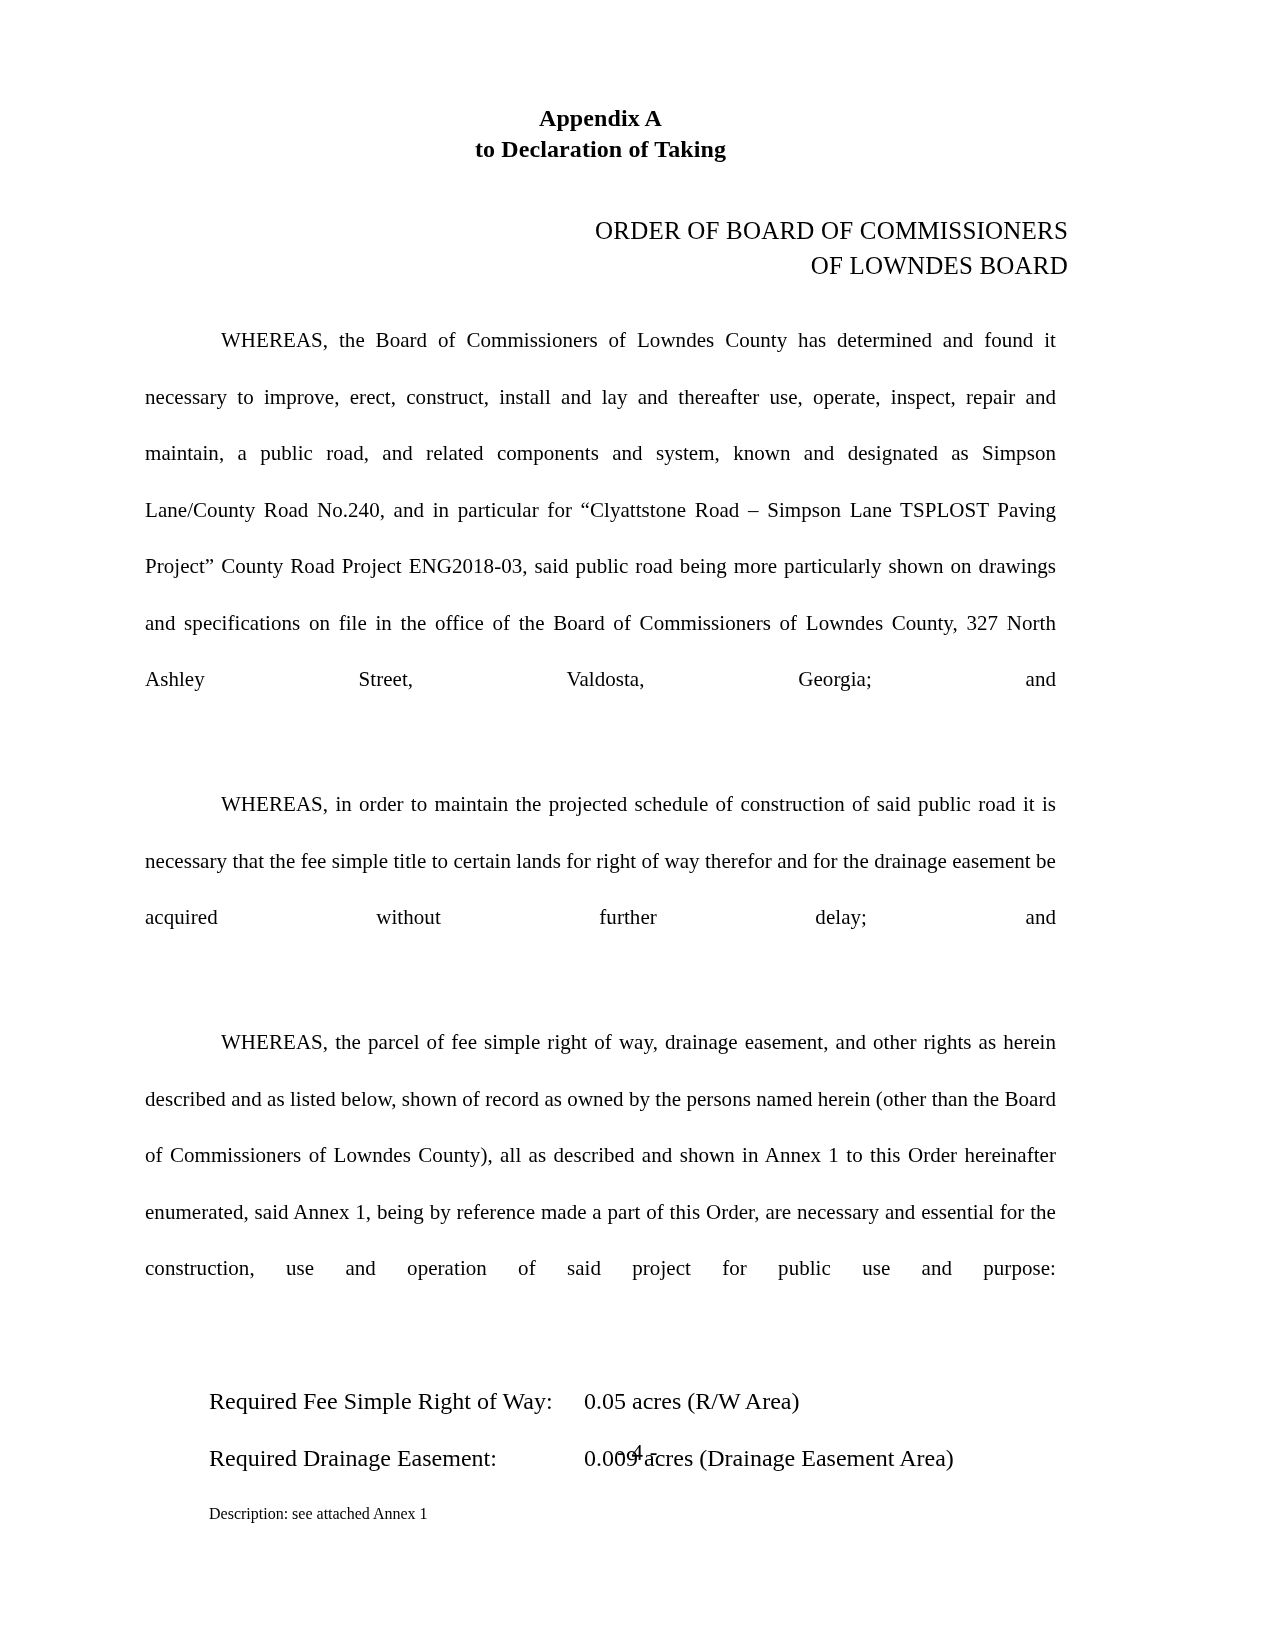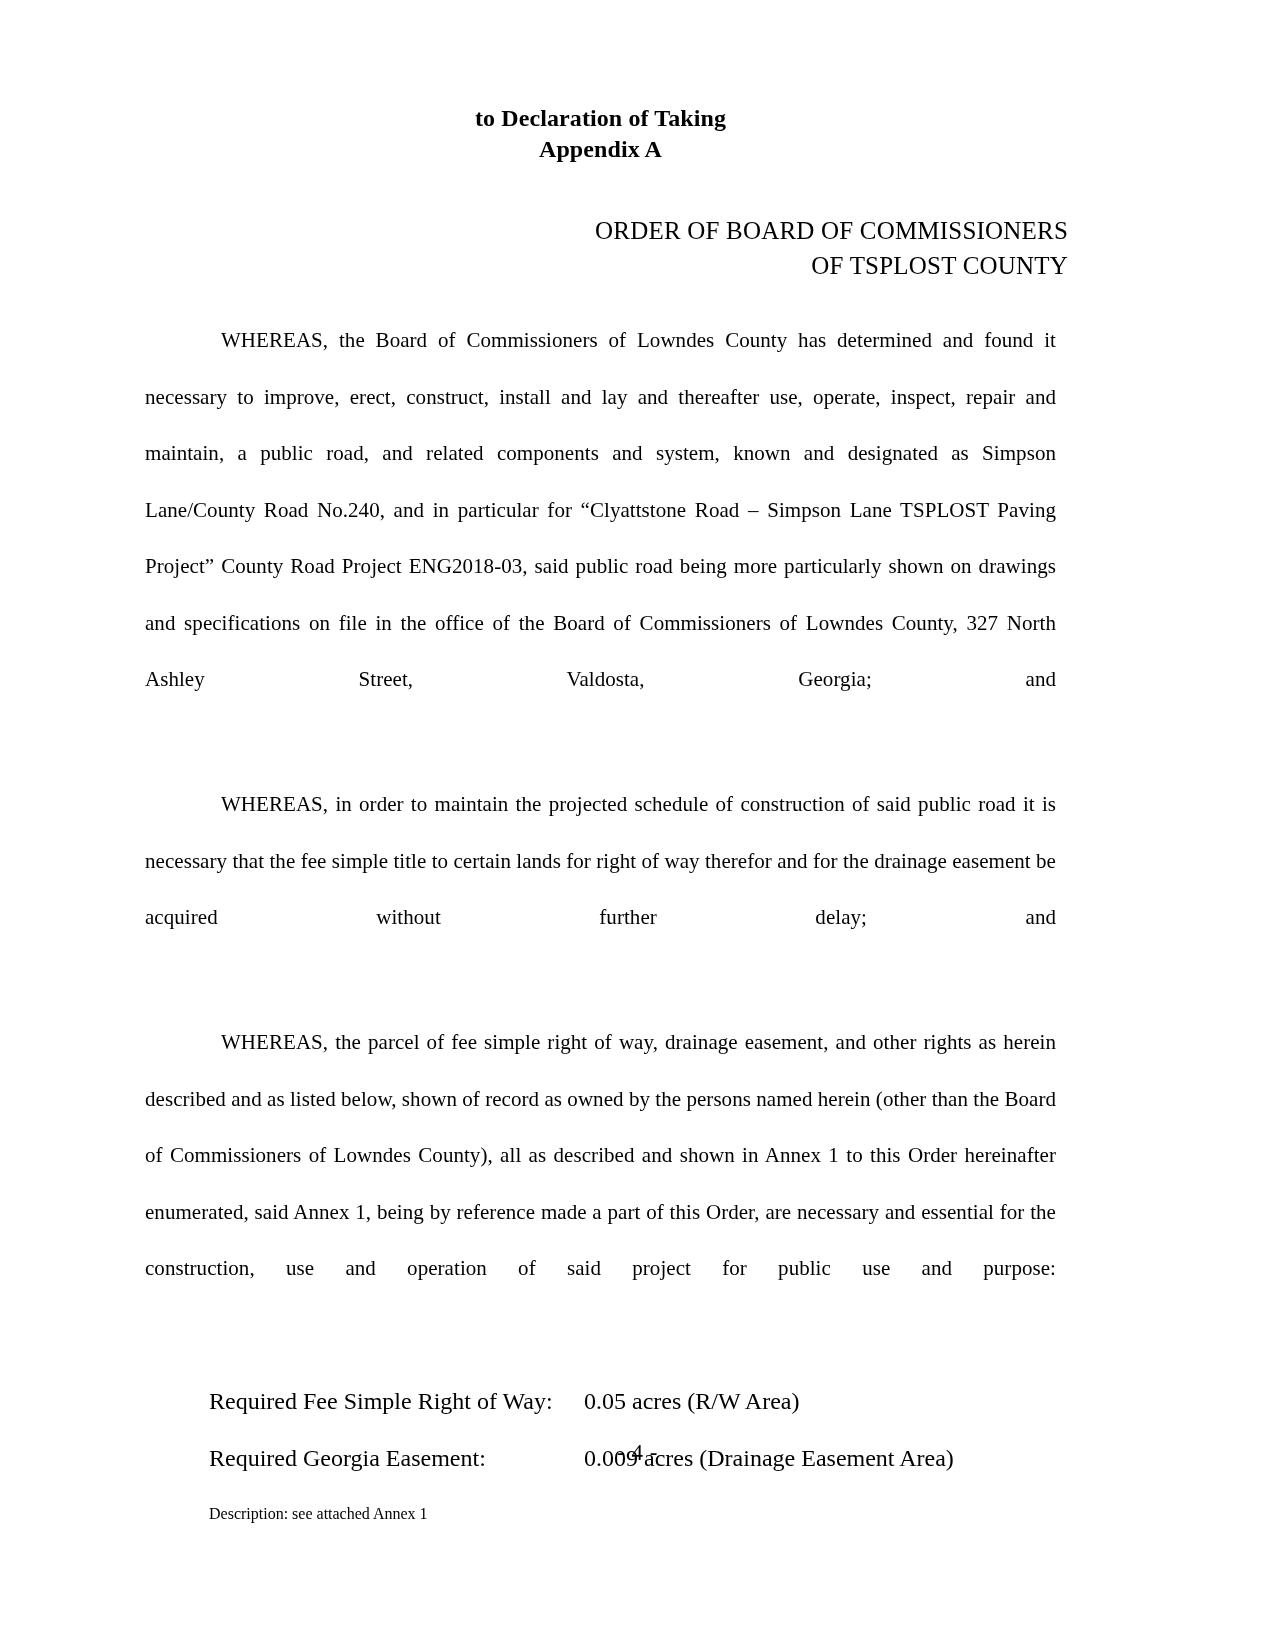--- a/index.html
+++ b/index.html
@@ -110,42 +110,42 @@
   }
 </style>
 </head>
 <body>
 
 <div class="page">
 
   <div class="content">
 
     <div class="appendix-heading">
+      <span class="line">Appendix A</span>
       <span class="line">to Declaration of Taking</span>
-      <span class="line">Appendix A</span>
     </div>
 
     <div class="order-title">
       <span class="line">ORDER OF BOARD OF COMMISSIONERS</span>
-      <span class="line">OF TSPLOST COUNTY</span>
+      <span class="line">OF LOWNDES BOARD</span>
     </div>
 
     <div class="body-block">
       <p class="para">WHEREAS, the Board of Commissioners of Lowndes County has determined and found it necessary to improve, erect, construct, install and lay and thereafter use, operate, inspect, repair and maintain, a public road, and related components and system, known and designated as Simpson Lane/County Road No.240, and in particular for “Clyattstone Road – Simpson Lane TSPLOST Paving Project” County Road Project ENG2018-03, said public road being more particularly shown on drawings and specifications on file in the office of the Board of Commissioners of Lowndes County, 327 North Ashley Street, Valdosta, Georgia; and</p>
       <p class="para">WHEREAS, in order to maintain the projected schedule of construction of said public road it is necessary that the fee simple title to certain lands for right of way therefor and for the drainage easement be acquired without further delay; and</p>
       <p class="para">WHEREAS, the parcel of fee simple right of way, drainage easement, and other rights as herein described and as listed below, shown of record as owned by the persons named herein (other than the Board of Commissioners of Lowndes County), all as described and shown in Annex 1 to this Order hereinafter enumerated, said Annex 1, being by reference made a part of this Order, are necessary and essential for the construction, use and operation of said project for public use and purpose:</p>
     </div>
 
     <div class="requirements">
       <div class="req-row">
         <span class="req-label">Required Fee Simple Right of Way:</span>
         <span class="req-value">0.05 acres (R/W Area)</span>
       </div>
       <div class="req-row">
-        <span class="req-label">Required Georgia Easement:</span>
+        <span class="req-label">Required Drainage Easement:</span>
         <span class="req-value">0.009 acres (Drainage Easement Area)</span>
       </div>
       <div class="desc-row">Description:  see attached Annex 1</div>
     </div>
 
   </div>
 
   <div class="page-number">- 4 -</div>
 
 </div>

